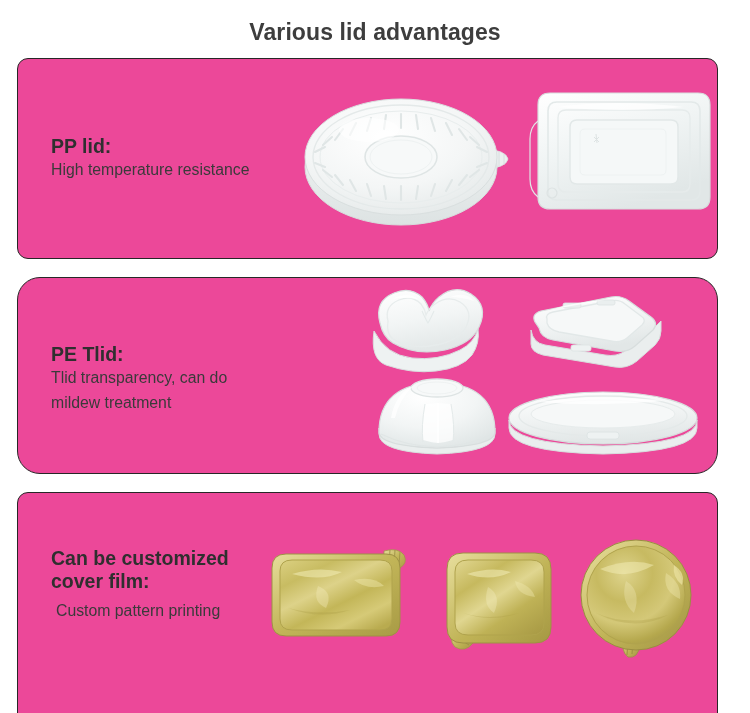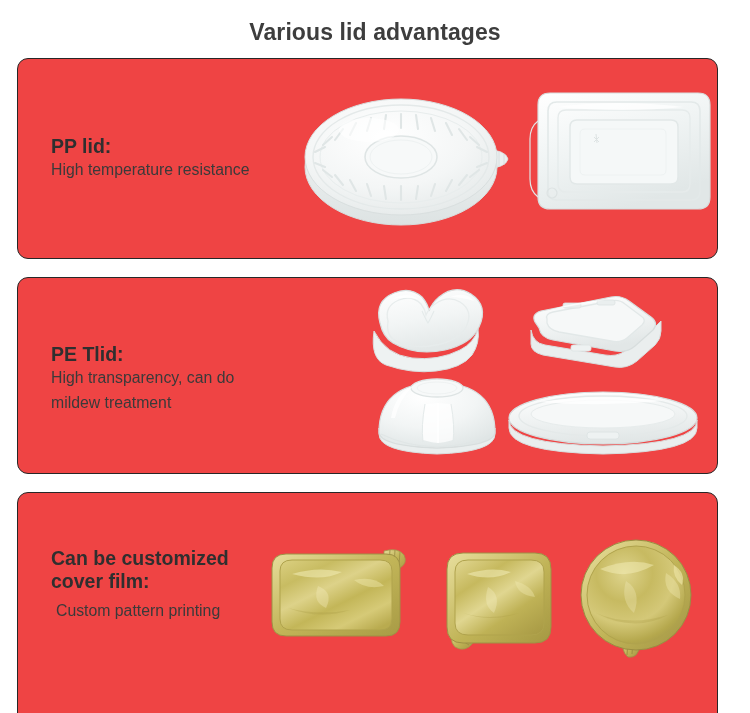--- a/index.html
+++ b/index.html
@@ -29,25 +29,25 @@
   }
 
   
   .card {
     position: absolute;
     left: 17px;
     width: 701px;
     border: 1.4px solid #272727;
     border-radius: 11px;
     box-sizing: border-box;
-    background: #ef4444;
+    background: #ec4899;
     overflow: hidden;
   }
   #card-1 { top: 58px;  height: 201px; }
-  #card-2 { top: 277px; height: 197px; }
+  #card-2 { top: 277px; height: 197px; border-radius: 23px; }
   #card-3 { top: 492px; height: 254px; }
 
   .card-inner {
     position: relative;
     width: 100%;
     height: 100%;
   }
 
   .text-block {
     position: absolute;
@@ -187,21 +187,21 @@
 
     </div>
   </div>
 </div>
 
 <div class="card" id="card-2">
   <div class="card-inner">
 
     <div class="text-block" id="block-2">
       <div class="heading">PE Tlid:</div>
-      <div class="desc">High transparency, can do
+      <div class="desc">Tlid transparency, can do
 mildew treatment</div>
     </div>
 
     <div class="art-layer">
 
       <div class="art" style="left:340px; top:5px;">
         <svg width="160" height="95" viewBox="0 0 160 95">
           <defs>
             <linearGradient id="heartG" x1="0" y1="0" x2="0.3" y2="1">
               <stop offset="0%" stop-color="#ffffff"></stop>

